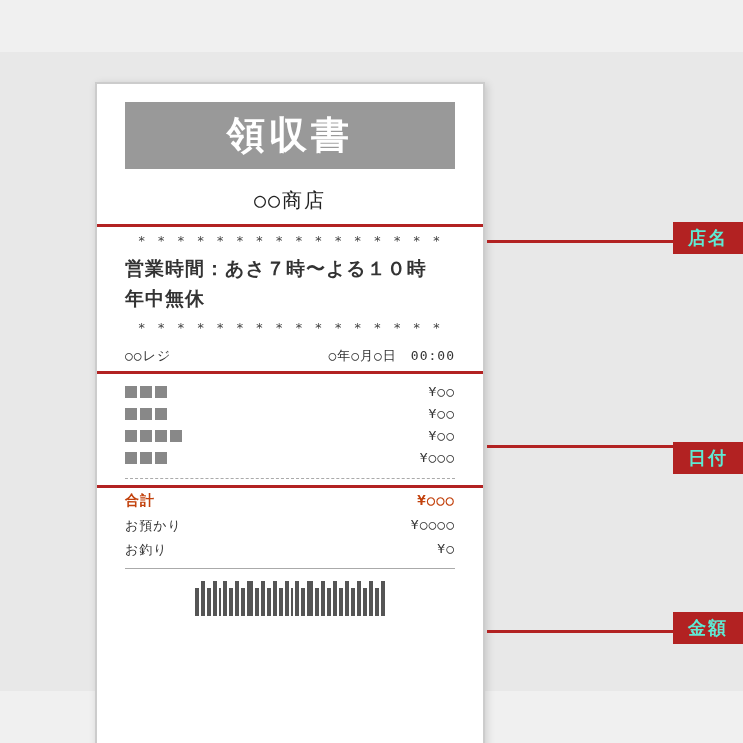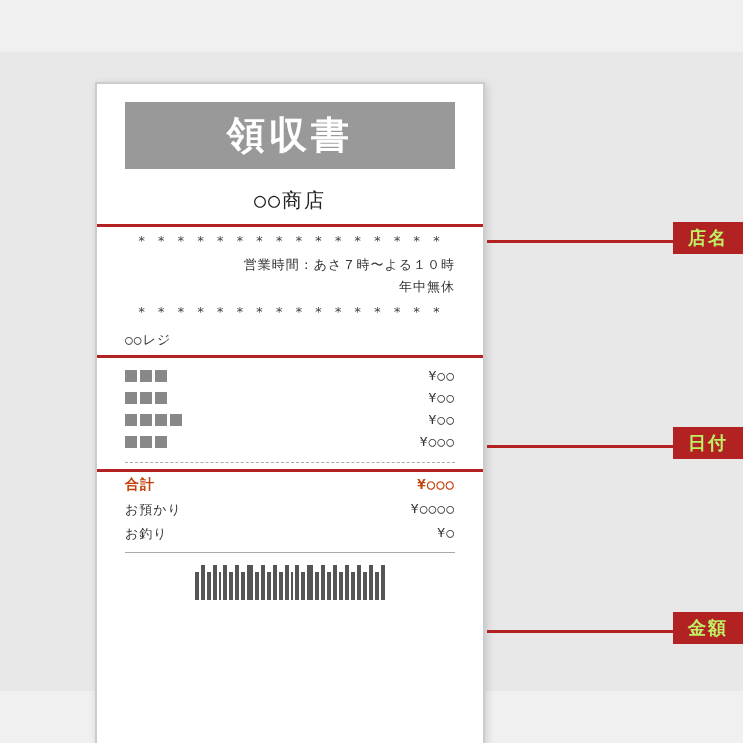--- a/index.html
+++ b/index.html
@@ -71,25 +71,26 @@
 
     .stars-row {
       font-size: 13px;
       letter-spacing: 2px;
       text-align: center;
       color: #444;
       margin: 6px 28px;
     }
 
     .business-hours {
-      font-size: 13px;
-      text-align: right;
+      font-size: 19px;
+      text-align: left;
       color: #333;
       margin: 2px 28px;
       letter-spacing: 1px;
+      font-weight: bold;
     }
 
     .register-row {
       display: flex;
       justify-content: space-between;
       padding: 6px 28px;
       font-size: 13px;
       color: #333;
       letter-spacing: 1px;
     }
@@ -174,34 +175,34 @@
     }
 
     
     .label-box {
       position: absolute;
       right: 0;
       display: flex;
       align-items: center;
       justify-content: center;
       background: #b22222;
-      color: #bef264;
+      color: #5eead4;
       font-size: 18px;
       font-weight: bold;
       padding: 4px 14px;
       letter-spacing: 2px;
       min-width: 70px;
     }
 
     .label-store {
       top: 170px;
     }
 
     .label-date {
-      top: 375px;
+      top: 390px;
     }
 
     .label-amount {
       top: 560px;
     }
 
     
     .line-store {
       position: absolute;
       right: 0;
@@ -244,20 +245,21 @@
 
     <div class="divider-red"></div>
 
     <div class="stars-row">* * * * * * * * * * * * * * * *</div>
     <div class="business-hours">営業時間：あさ７時〜よる１０時</div>
     <div class="business-hours">年中無休</div>
     <div class="stars-row">* * * * * * * * * * * * * * * *</div>
 
     <div class="register-row">
       <span>○○レジ</span>
+      <span>○年○月○日　00:00</span>
     </div>
 
     <div class="divider-red"></div>
 
     <div class="items-section">
 
       <div class="item-row">
         <div class="item-name-blocks">
           <span class="block"></span>
           <span class="block"></span>

